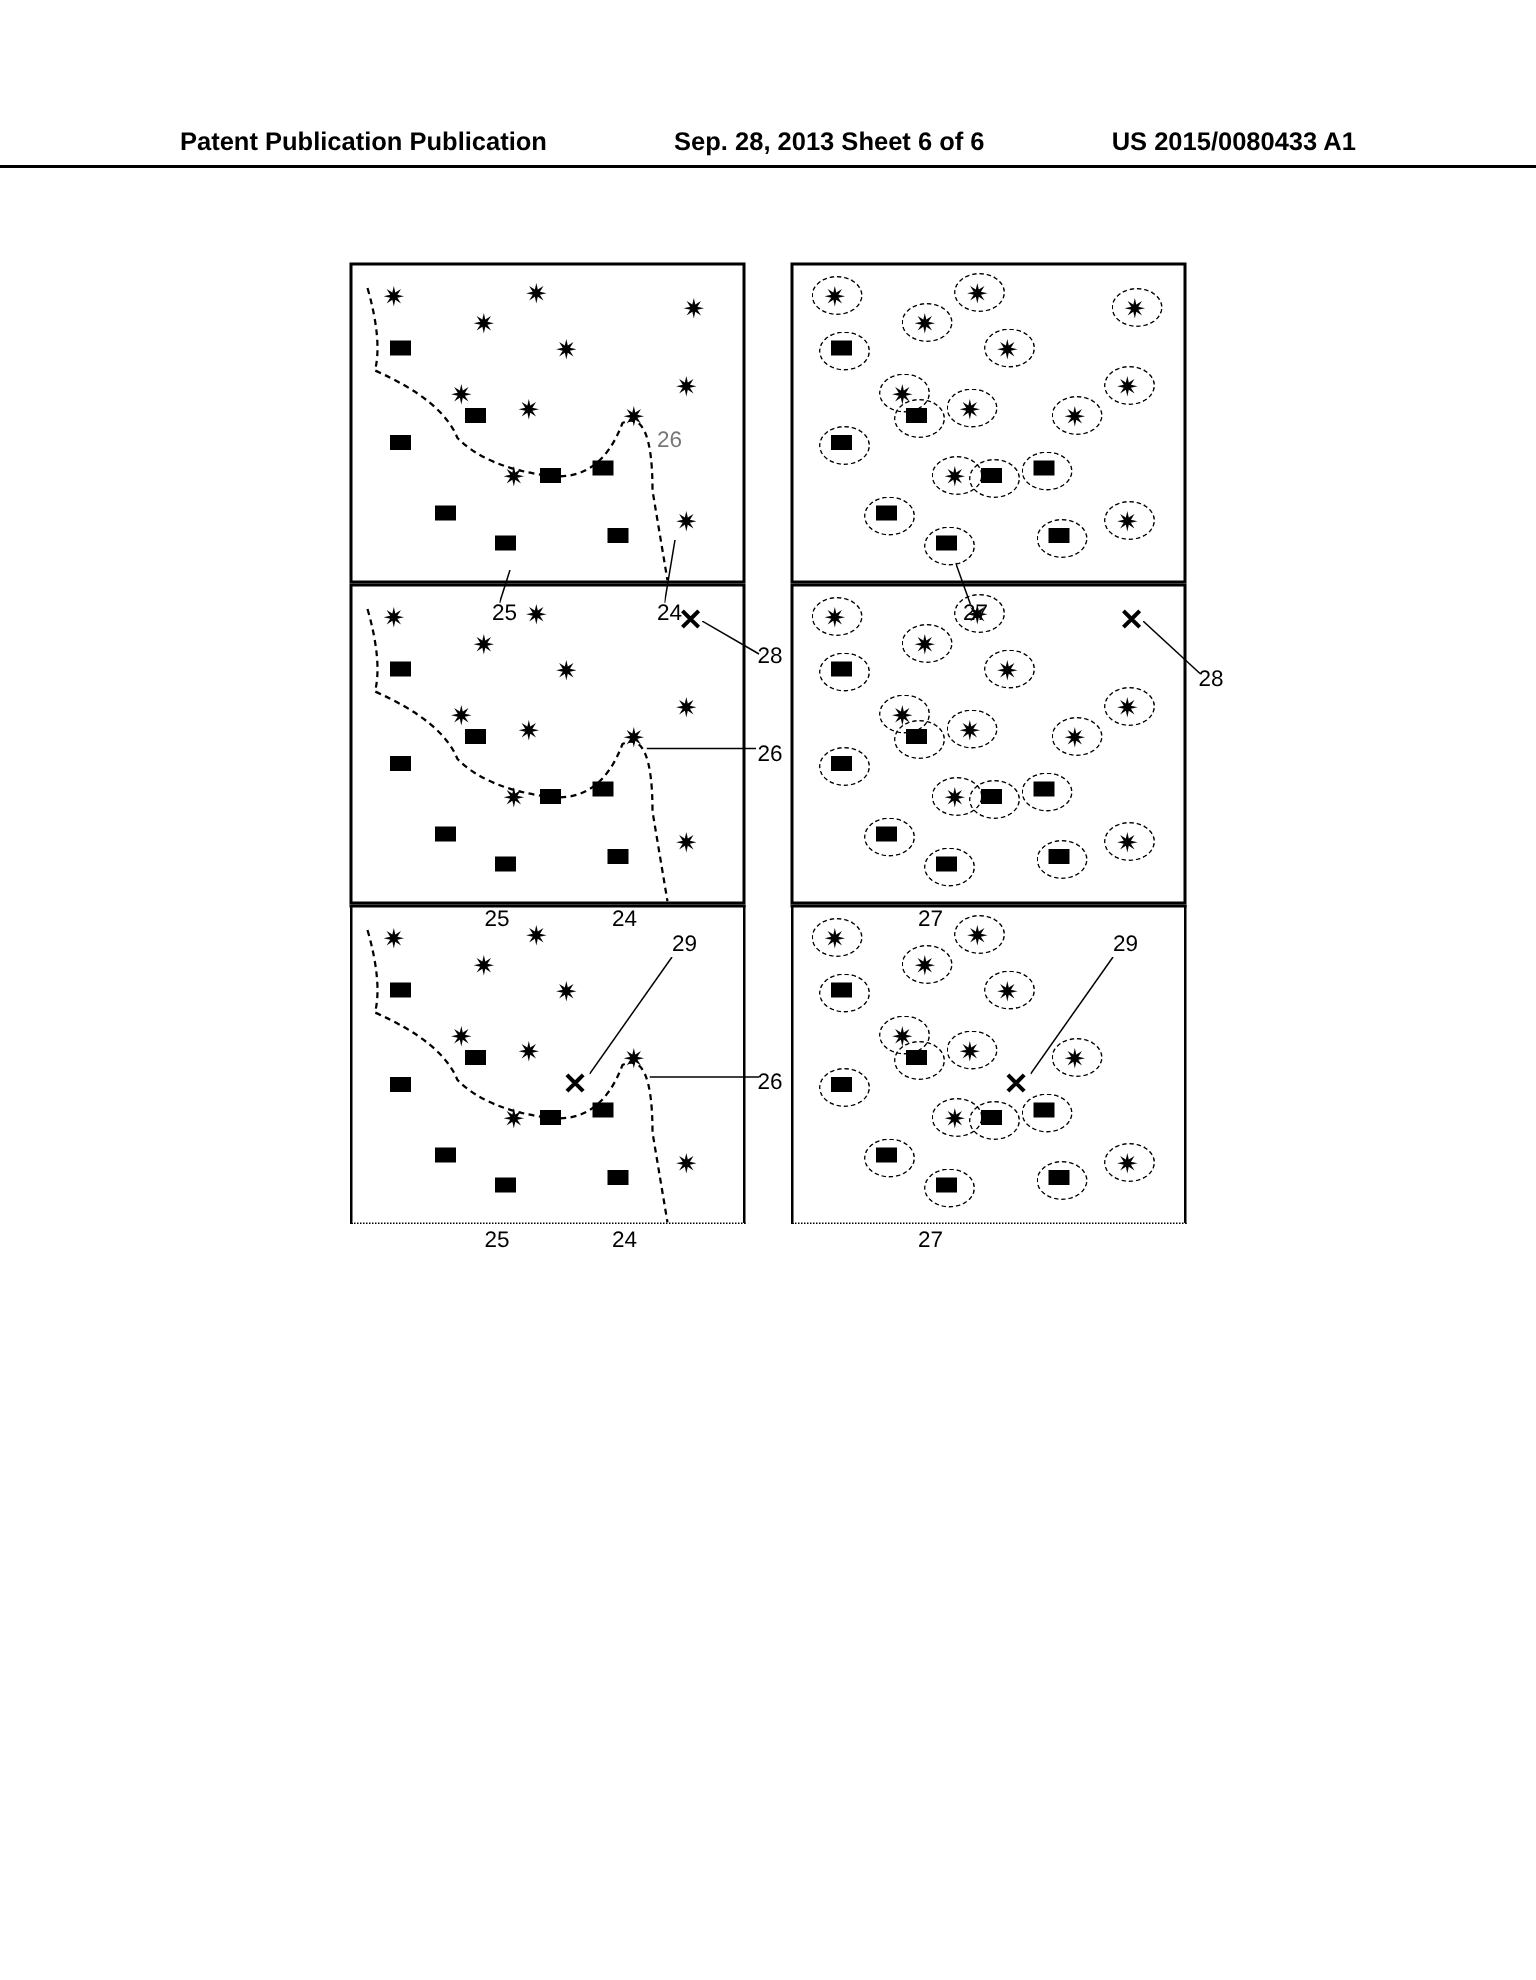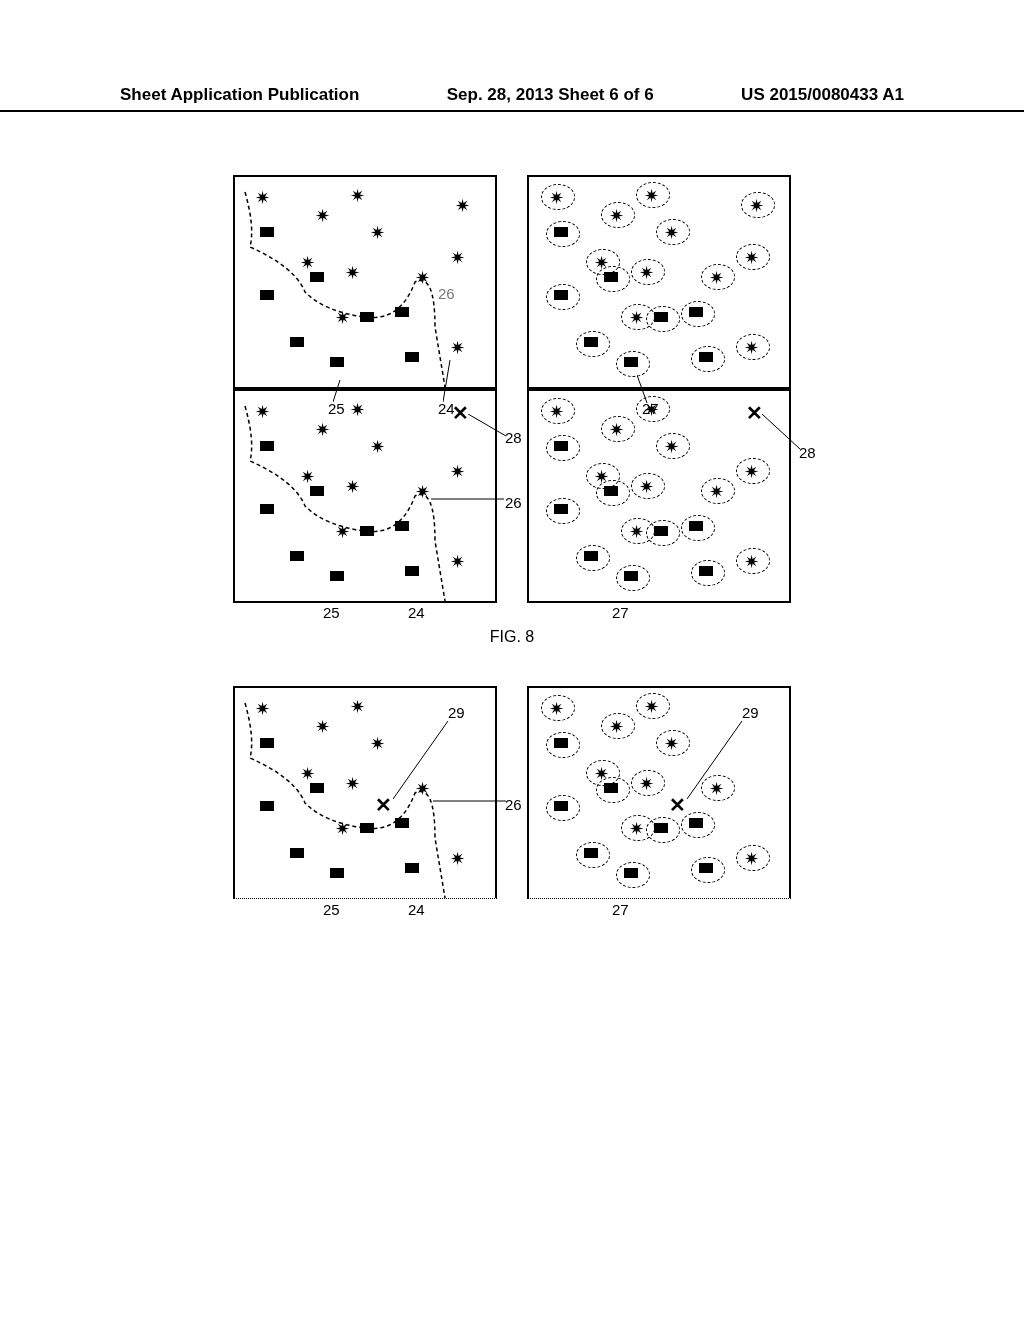--- a/index.html
+++ b/index.html
@@ -80,21 +80,21 @@
     left: 0;
     width: 100%;
     height: 100%;
     pointer-events: none;
   }
 </style>
 </head>
 <body>
 
 <div class="header">
-  <span>Sheet Application Publication</span>
+  <span>Patent Publication Publication</span>
   <span>Sep. 28, 2013  Sheet 6 of 6</span>
   <span>US 2015/0080433 A1</span>
 </div>
 
 <div class="content">
 
   <div class="figure-row">
     <div style="position:relative">
       <div class="figure-box">
         <svg class="boundary" viewBox="0 0 260 210">
@@ -255,21 +255,20 @@
         <div class="circle" style="top:169px;left:162px"></div>
           <div class="square" style="top:175px;left:170px"></div>
       </div>
       <span class="label" style="top:55px;left:272px">28</span>
       <span class="label" style="top:215px;left:85px">27</span>
       <svg style="position:absolute;top:25px;left:235px;width:40px;height:40px">
           <line x1="0" y1="0" x2="38" y2="35" stroke="black"></line>
         </svg>
     </div>
   </div>
-  <div class="figure-caption">FIG. 8</div>
 
   <div class="figure-row">
     <div style="position:relative">
       <div class="figure-box" style="border-bottom:1.5px dotted black">
         <svg class="boundary" viewBox="0 0 260 210">
           <path d="M 10 15 Q 20 50 15 70 Q 60 90 70 115 Q 90 135 130 140 Q 165 145 180 105 Q 200 95 200 150 Q 205 180 210 210" stroke="black" fill="none" stroke-dasharray="4 3" stroke-width="1.5"></path>
         </svg>
         <span class="star" style="top:10px;left:20px">✷</span>
         <span class="star" style="top:8px;left:115px">✷</span>
         <span class="star" style="top:28px;left:80px">✷</span>

